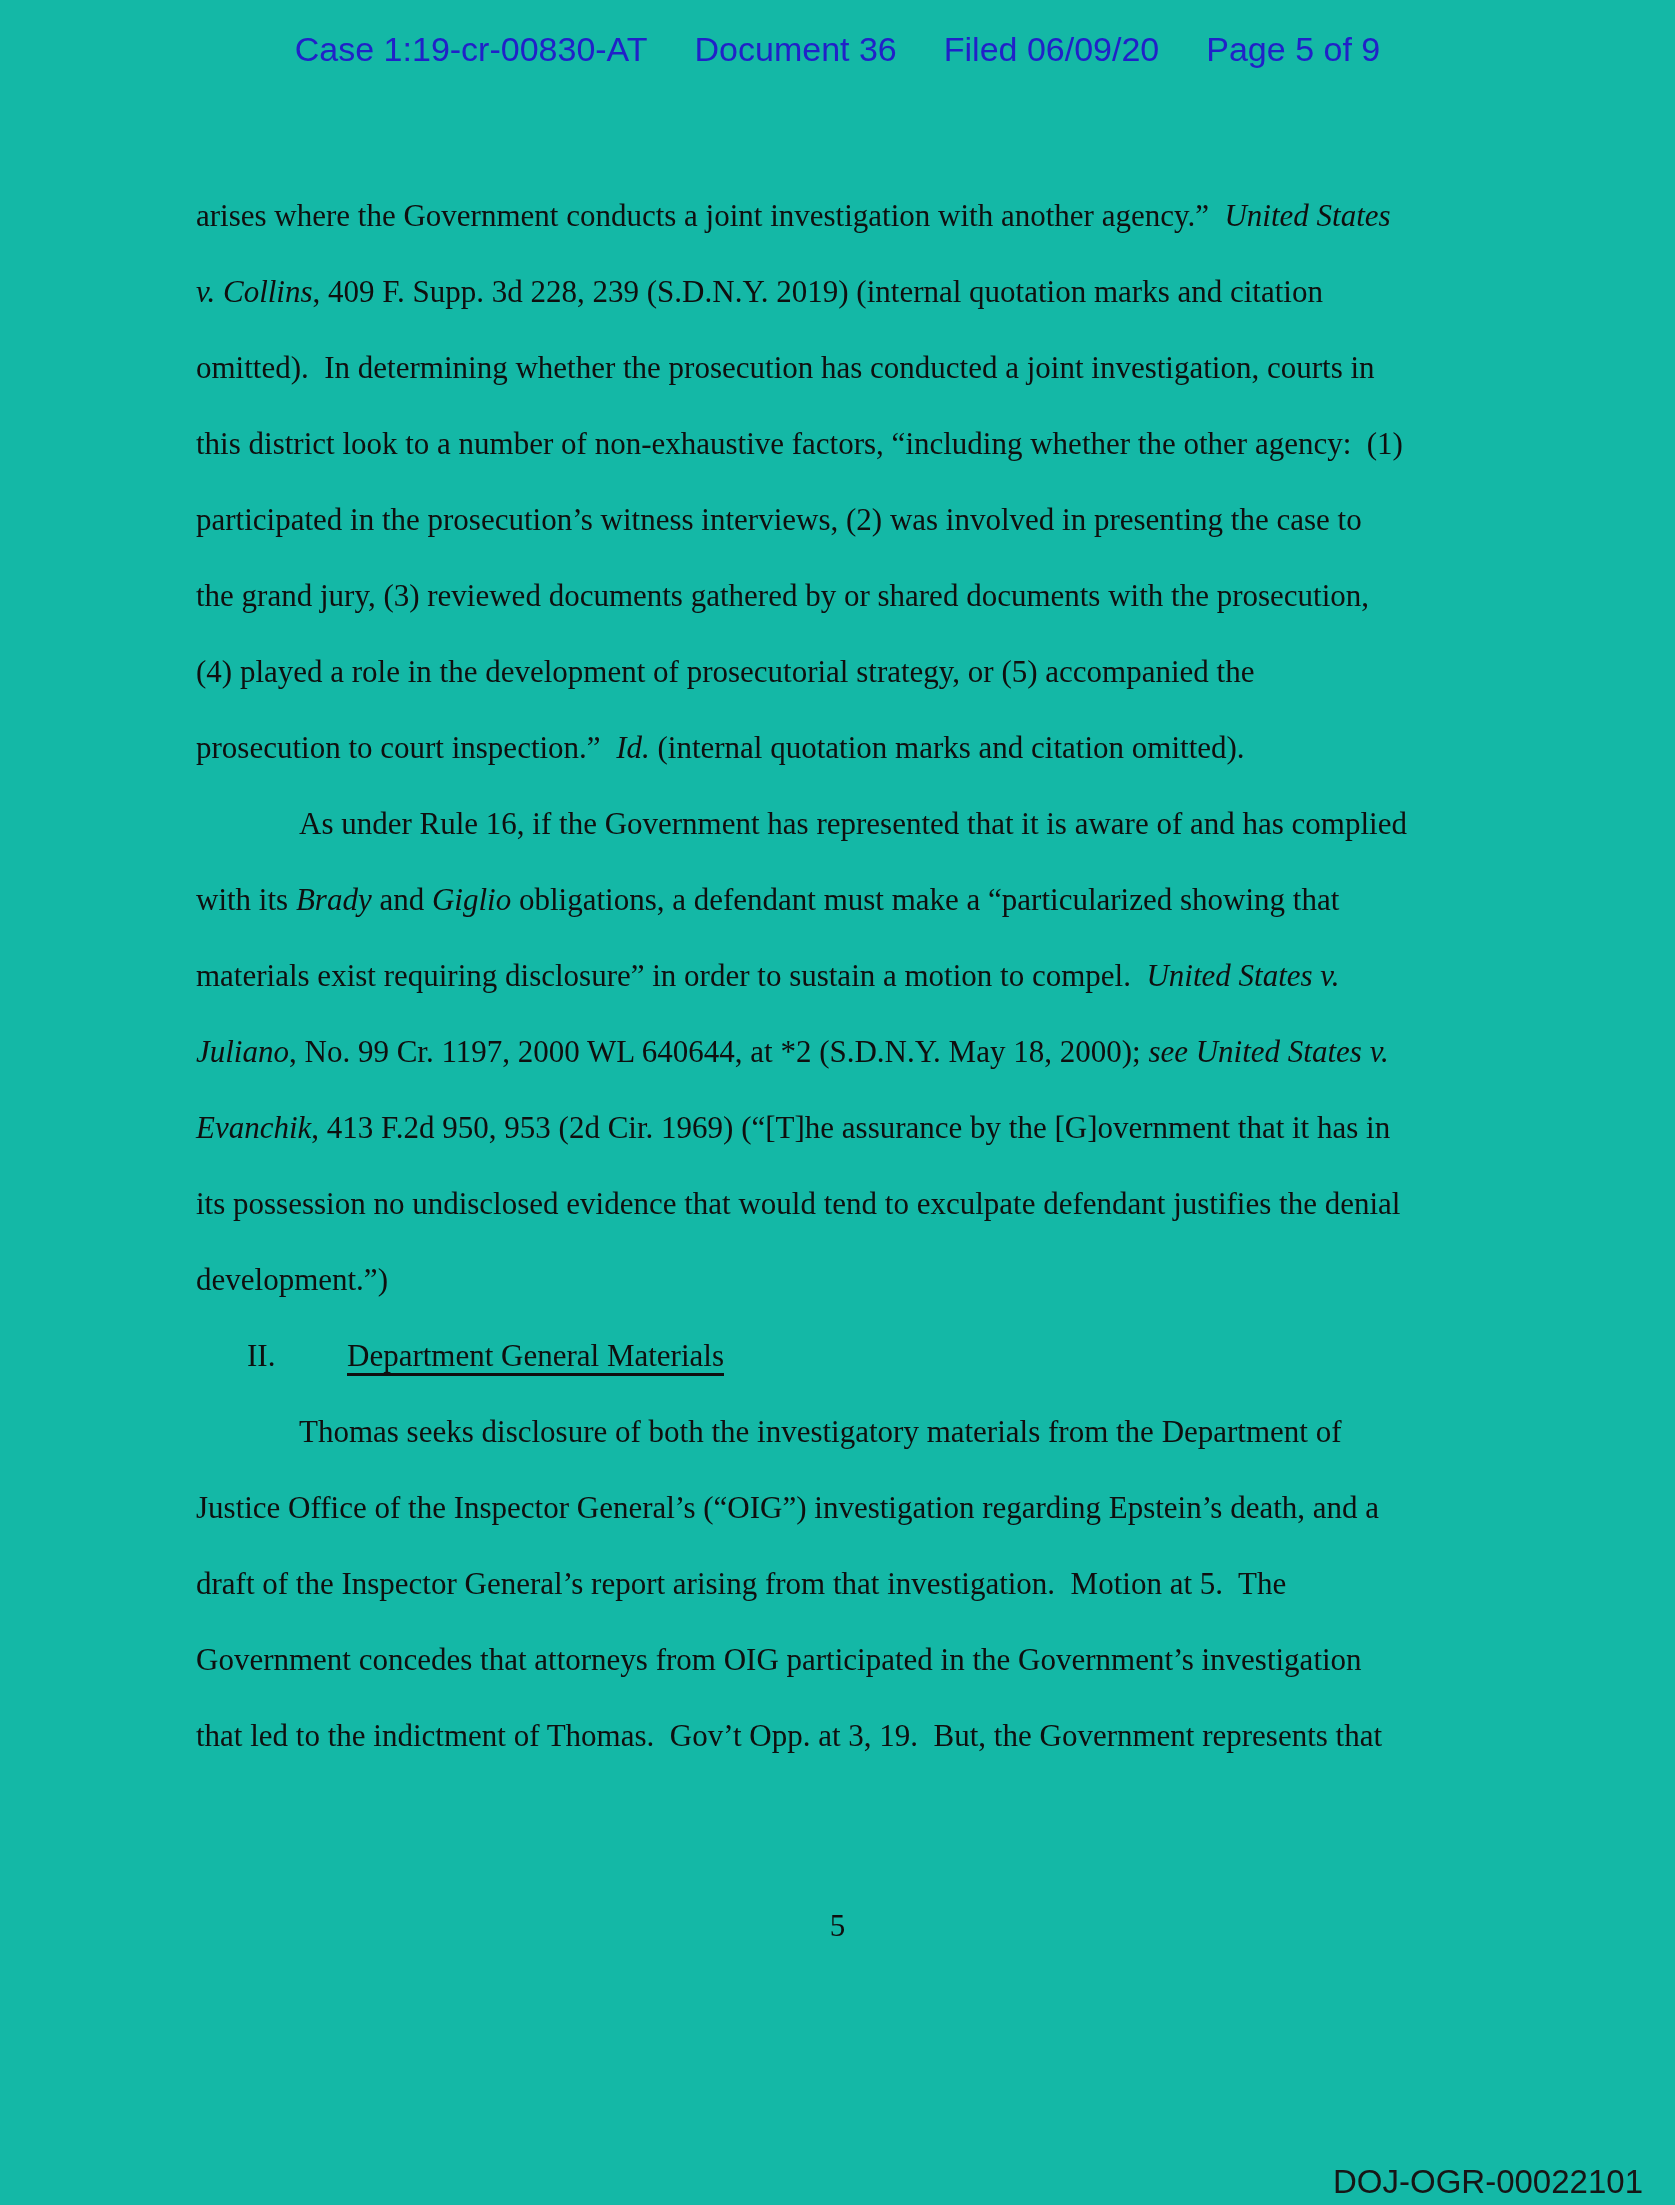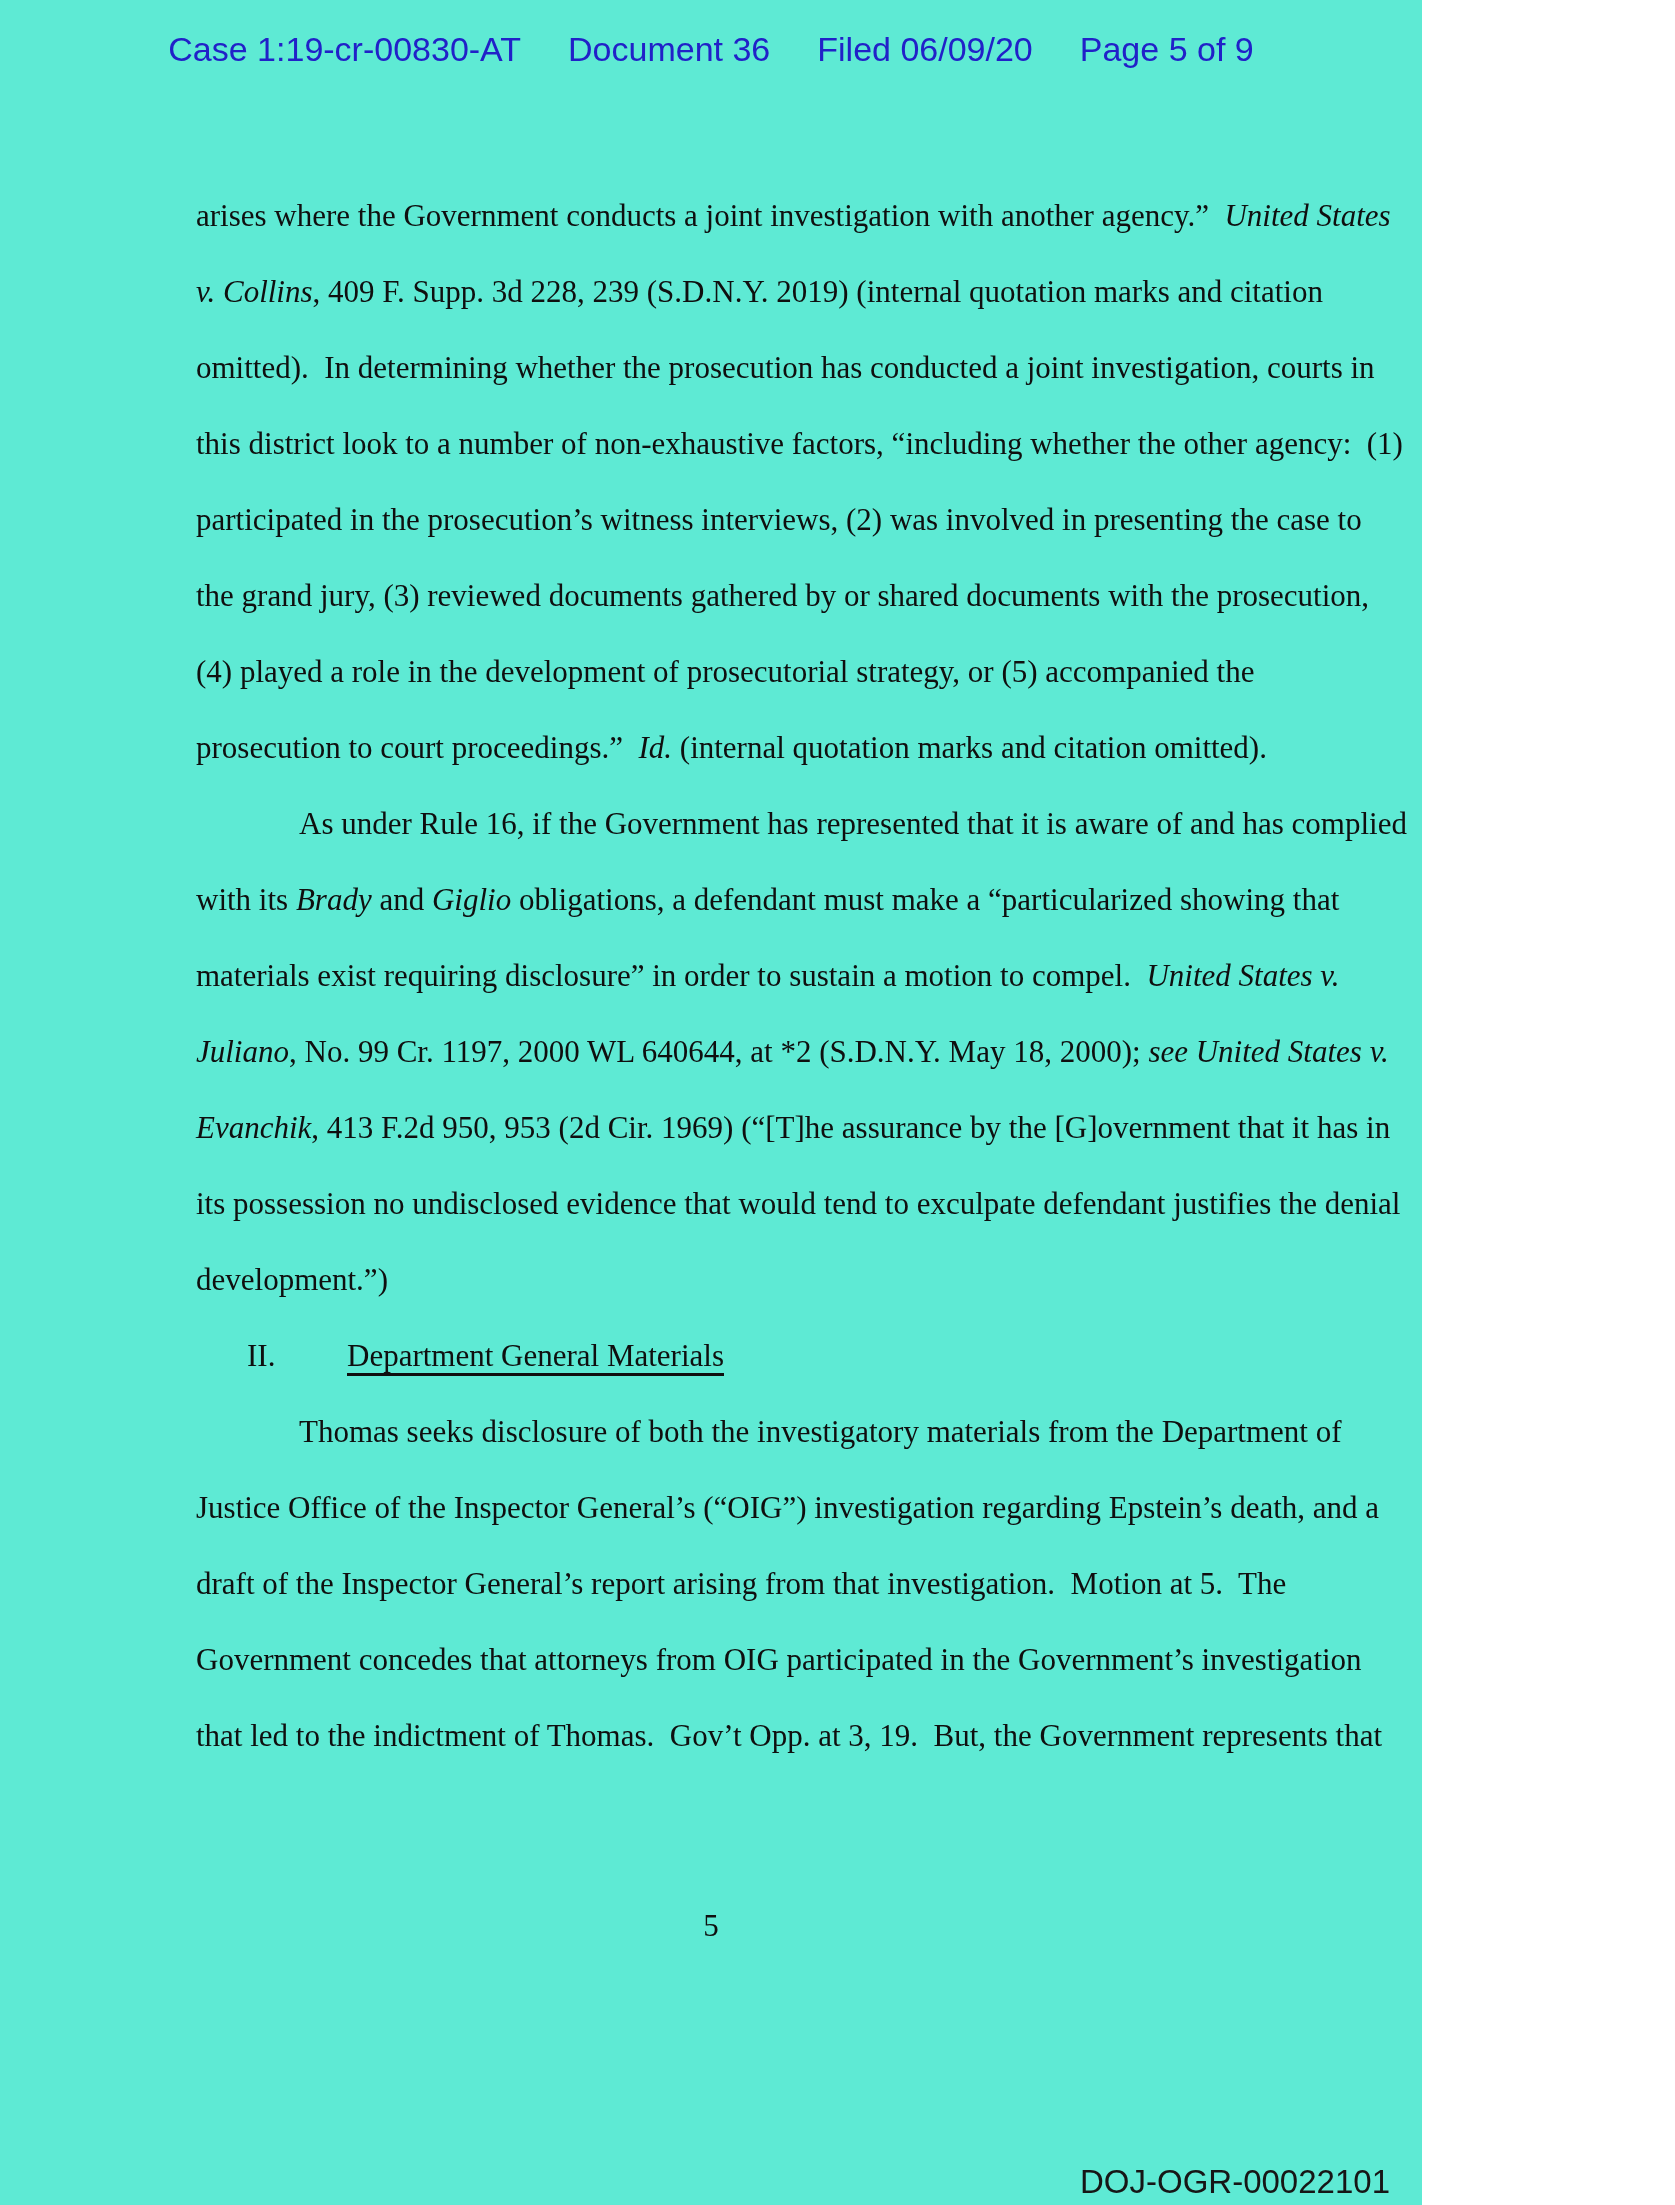--- a/index.html
+++ b/index.html
@@ -1,21 +1,21 @@
 <!DOCTYPE html>
 <html style="font-size:10.5px"><head>
 <meta charset="utf-8">
 <style>
   * { margin: 0; padding: 0; box-sizing: border-box; }
   html, body { background: #ffffff; }
   .page {
     position: relative;
-    width: 1422px;
+    width: 1675px;
     height: 2205px;
-    background: #5eead4;
+    background: #14b8a6;
     overflow: hidden;
     font-family: "Liberation Serif", serif;
     color: #0f0f0f;
   }
   .case-header {
     position: absolute;
     top: 30px;
     left: 0;
     width: 100%;
     display: flex;
@@ -81,21 +81,21 @@
   </div>
 
   <div class="doc-body">
       <div class="line"><span>arises where the Government conducts a joint investigation with another agency.”  </span><span class="i">United States</span></div>
       <div class="line"><span class="i">v. Collins</span><span>, 409 F. Supp. 3d 228, 239 (S.D.N.Y. 2019) (internal quotation marks and citation</span></div>
       <div class="line"><span>omitted).  In determining whether the prosecution has conducted a joint investigation, courts in</span></div>
       <div class="line"><span>this district look to a number of non-exhaustive factors, “including whether the other agency:  (1)</span></div>
       <div class="line"><span>participated in the prosecution’s witness interviews, (2) was involved in presenting the case to</span></div>
       <div class="line"><span>the grand jury, (3) reviewed documents gathered by or shared documents with the prosecution,</span></div>
       <div class="line"><span>(4) played a role in the development of prosecutorial strategy, or (5) accompanied the</span></div>
-      <div class="line"><span>prosecution to court proceedings.”  </span><span class="i">Id.</span><span> (internal quotation marks and citation omitted).</span></div>
+      <div class="line"><span>prosecution to court inspection.”  </span><span class="i">Id.</span><span> (internal quotation marks and citation omitted).</span></div>
       <div class="line indent"><span>As under Rule 16, if the Government has represented that it is aware of and has complied</span></div>
       <div class="line"><span>with its </span><span class="i">Brady</span><span> and </span><span class="i">Giglio</span><span> obligations, a defendant must make a “particularized showing that</span></div>
       <div class="line"><span>materials exist requiring disclosure” in order to sustain a motion to compel.  </span><span class="i">United States v.</span></div>
       <div class="line"><span class="i">Juliano</span><span>, No. 99 Cr. 1197, 2000 WL 640644, at *2 (S.D.N.Y. May 18, 2000); </span><span class="i">see United States v.</span></div>
       <div class="line"><span class="i">Evanchik</span><span>, 413 F.2d 950, 953 (2d Cir. 1969) (“[T]he assurance by the [G]overnment that it has in</span></div>
       <div class="line"><span>its possession no undisclosed evidence that would tend to exculpate defendant justifies the denial</span></div>
       <div class="line"><span>development.”)</span></div>
       <div class="line heading"><span class="h-num">II.</span><span class="h-title">Department General Materials</span></div>
       <div class="line indent"><span>Thomas seeks disclosure of both the investigatory materials from the Department of</span></div>
       <div class="line"><span>Justice Office of the Inspector General’s (“OIG”) investigation regarding Epstein’s death, and a</span></div>

